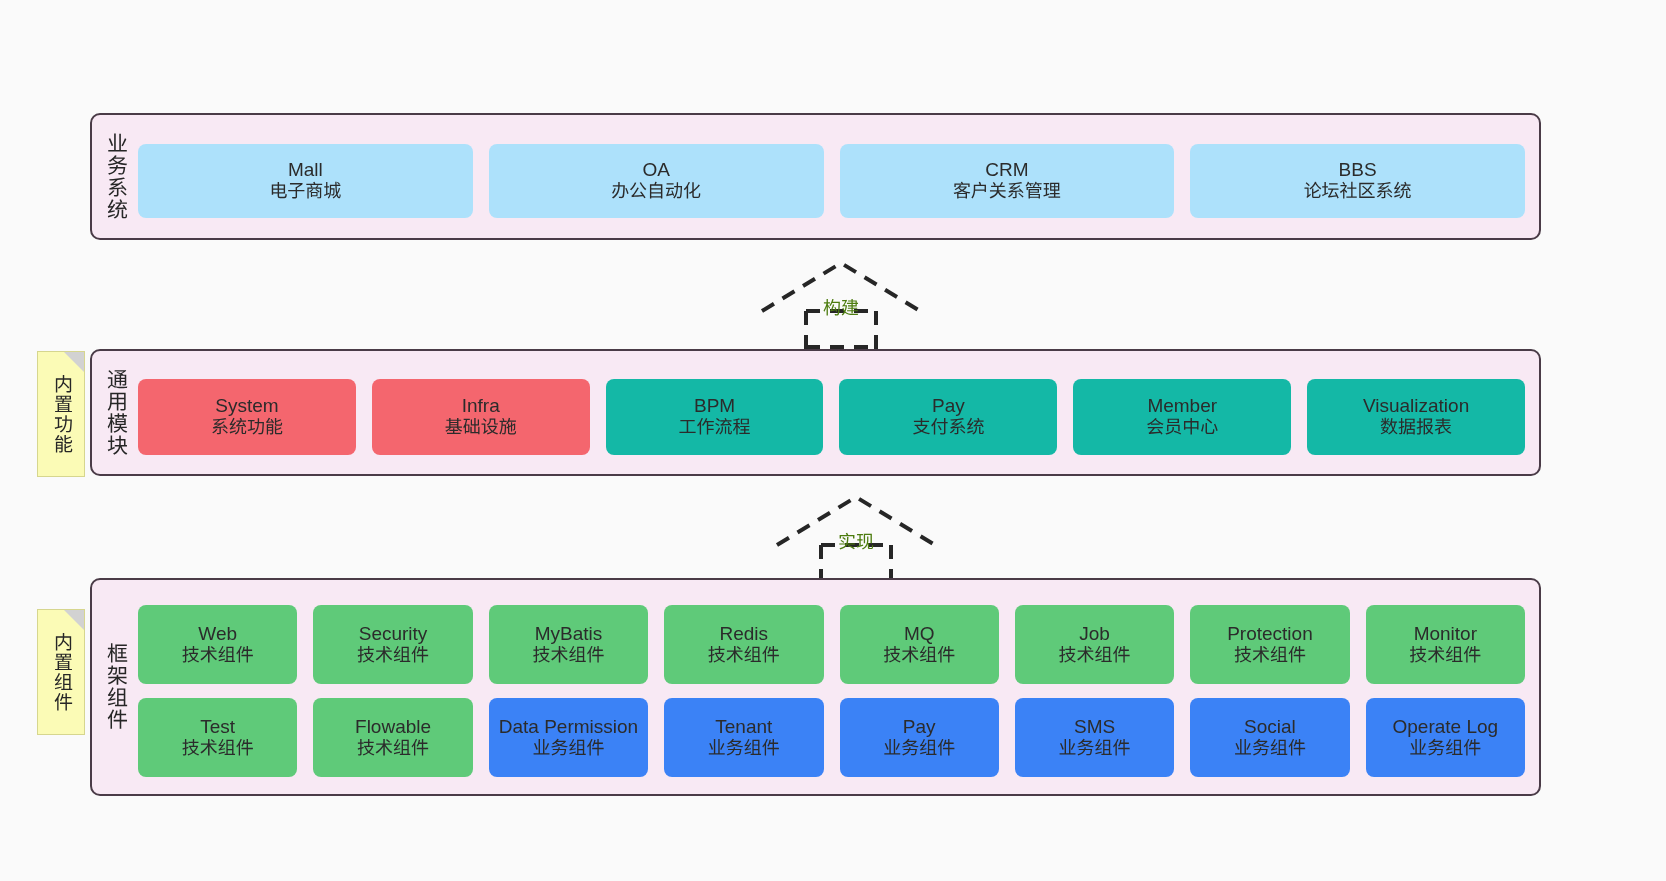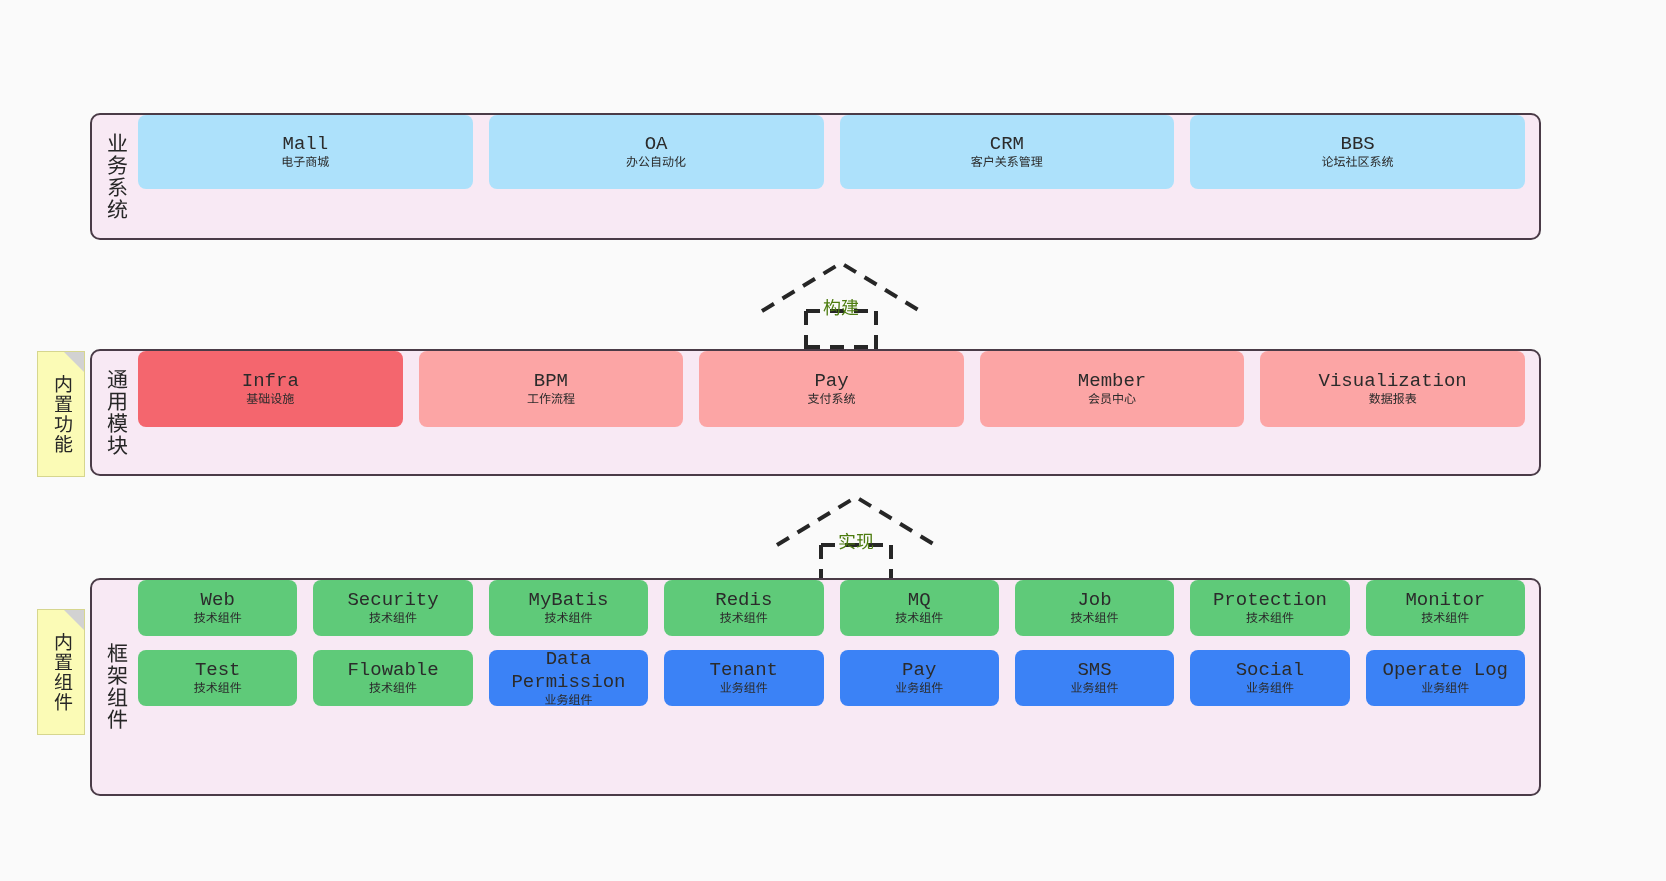--- a/index.html
+++ b/index.html
@@ -49,23 +49,23 @@
     text-orientation: upright;
     color: #262626;
     white-space: nowrap;
     user-select: none;
   }
 
   .layer-body {
     flex: 1 1 auto;
     display: flex;
     flex-direction: column;
+    justify-content: center;
     gap: 14px;
-    padding: 0 14px 0 0;
-    font-family: Liberation Mono, monospace;
+    padding: 8px 14px 0 0;
   }
 
   .row {
     display: flex;
     flex-direction: row;
     align-items: stretch;
     gap: 16px;
   }
 
   
@@ -79,40 +79,40 @@
     justify-content: center;
     text-align: center;
     line-height: 1.22;
     padding: 6px 4px;
     color: #2b2b2b;
   }
   .node .title {
     font-size: 19px;
   }
   .node .sub {
-    font-size: 12px;
+    font-size: 18px;
   }
 
   
   .blue      { background: #ade1fb; }
   .red       { background: #f4666e; }
-  .pink      { background: #fca5a5; }
+  .pink      { background: #14b8a6; }
   .green     { background: #5fca79; }
   .lightgreen{ background: #3b82f6; }
 
   
   #layer-business { left: 90px;  top: 113px; width: 1451px; height: 127px; }
   #layer-business .layer-body { padding-left: 0; }
   #layer-business .node { height: 74px; }
 
   #layer-common   { left: 90px;  top: 349px; width: 1451px; height: 127px; }
   #layer-common .node { height: 76px; }
 
   #layer-framework{ left: 90px;  top: 578px; width: 1451px; height: 218px; }
-  #layer-framework .node { height: 56px; }
+  #layer-framework .node { height: 79px; }
 
   
   .sticky {
     position: absolute;
     box-sizing: border-box;
     background: #fbfbb6;
     border: 1px solid #d6d68e;
     display: flex;
     align-items: center;
     justify-content: center;
@@ -197,20 +197,24 @@
     </svg>
     <div class="arrow-label">构建</div>
   </div>
 
   <div class="sticky" id="sticky-common">内置功能</div>
   <div class="layer" id="layer-common">
     <div class="layer-title">通用模块</div>
     <div class="layer-body">
       <div class="row">
         <div class="node red">
+          <span class="title">System</span>
+          <span class="sub">系统功能</span>
+        </div>
+        <div class="node red">
           <span class="title">Infra</span>
           <span class="sub">基础设施</span>
         </div>
         <div class="node pink">
           <span class="title">BPM</span>
           <span class="sub">工作流程</span>
         </div>
         <div class="node pink">
           <span class="title">Pay</span>
           <span class="sub">支付系统</span>

